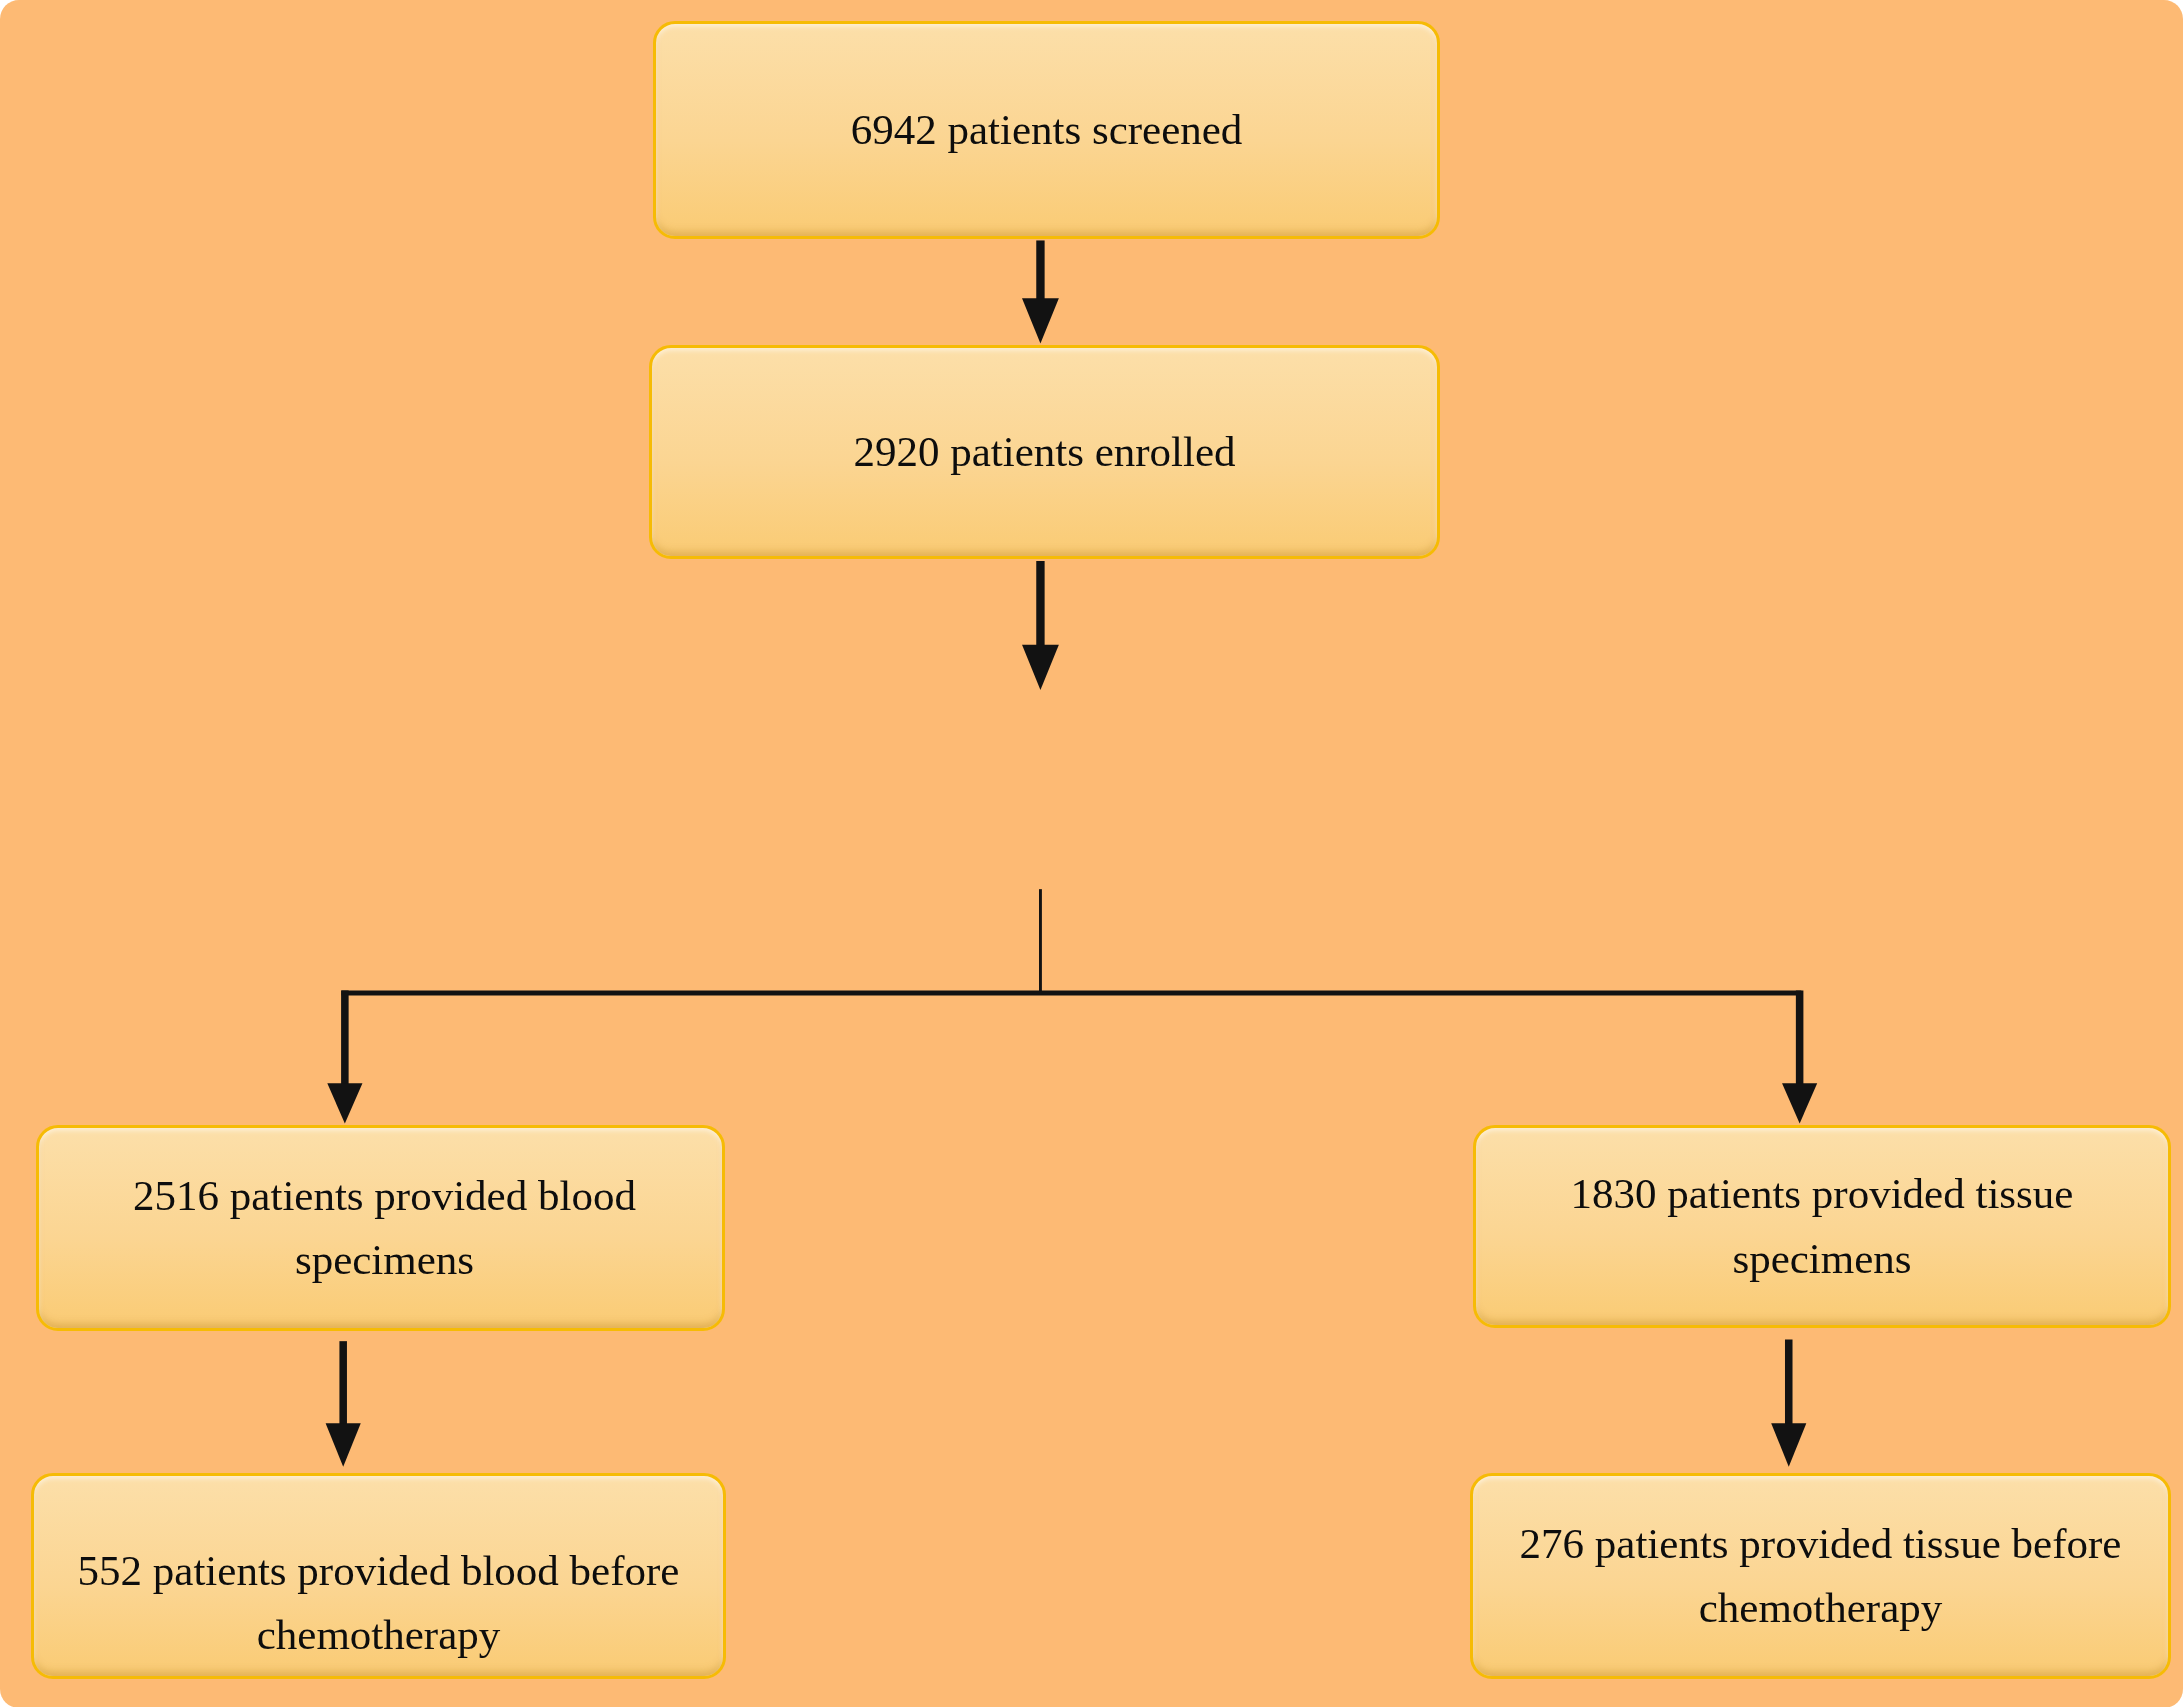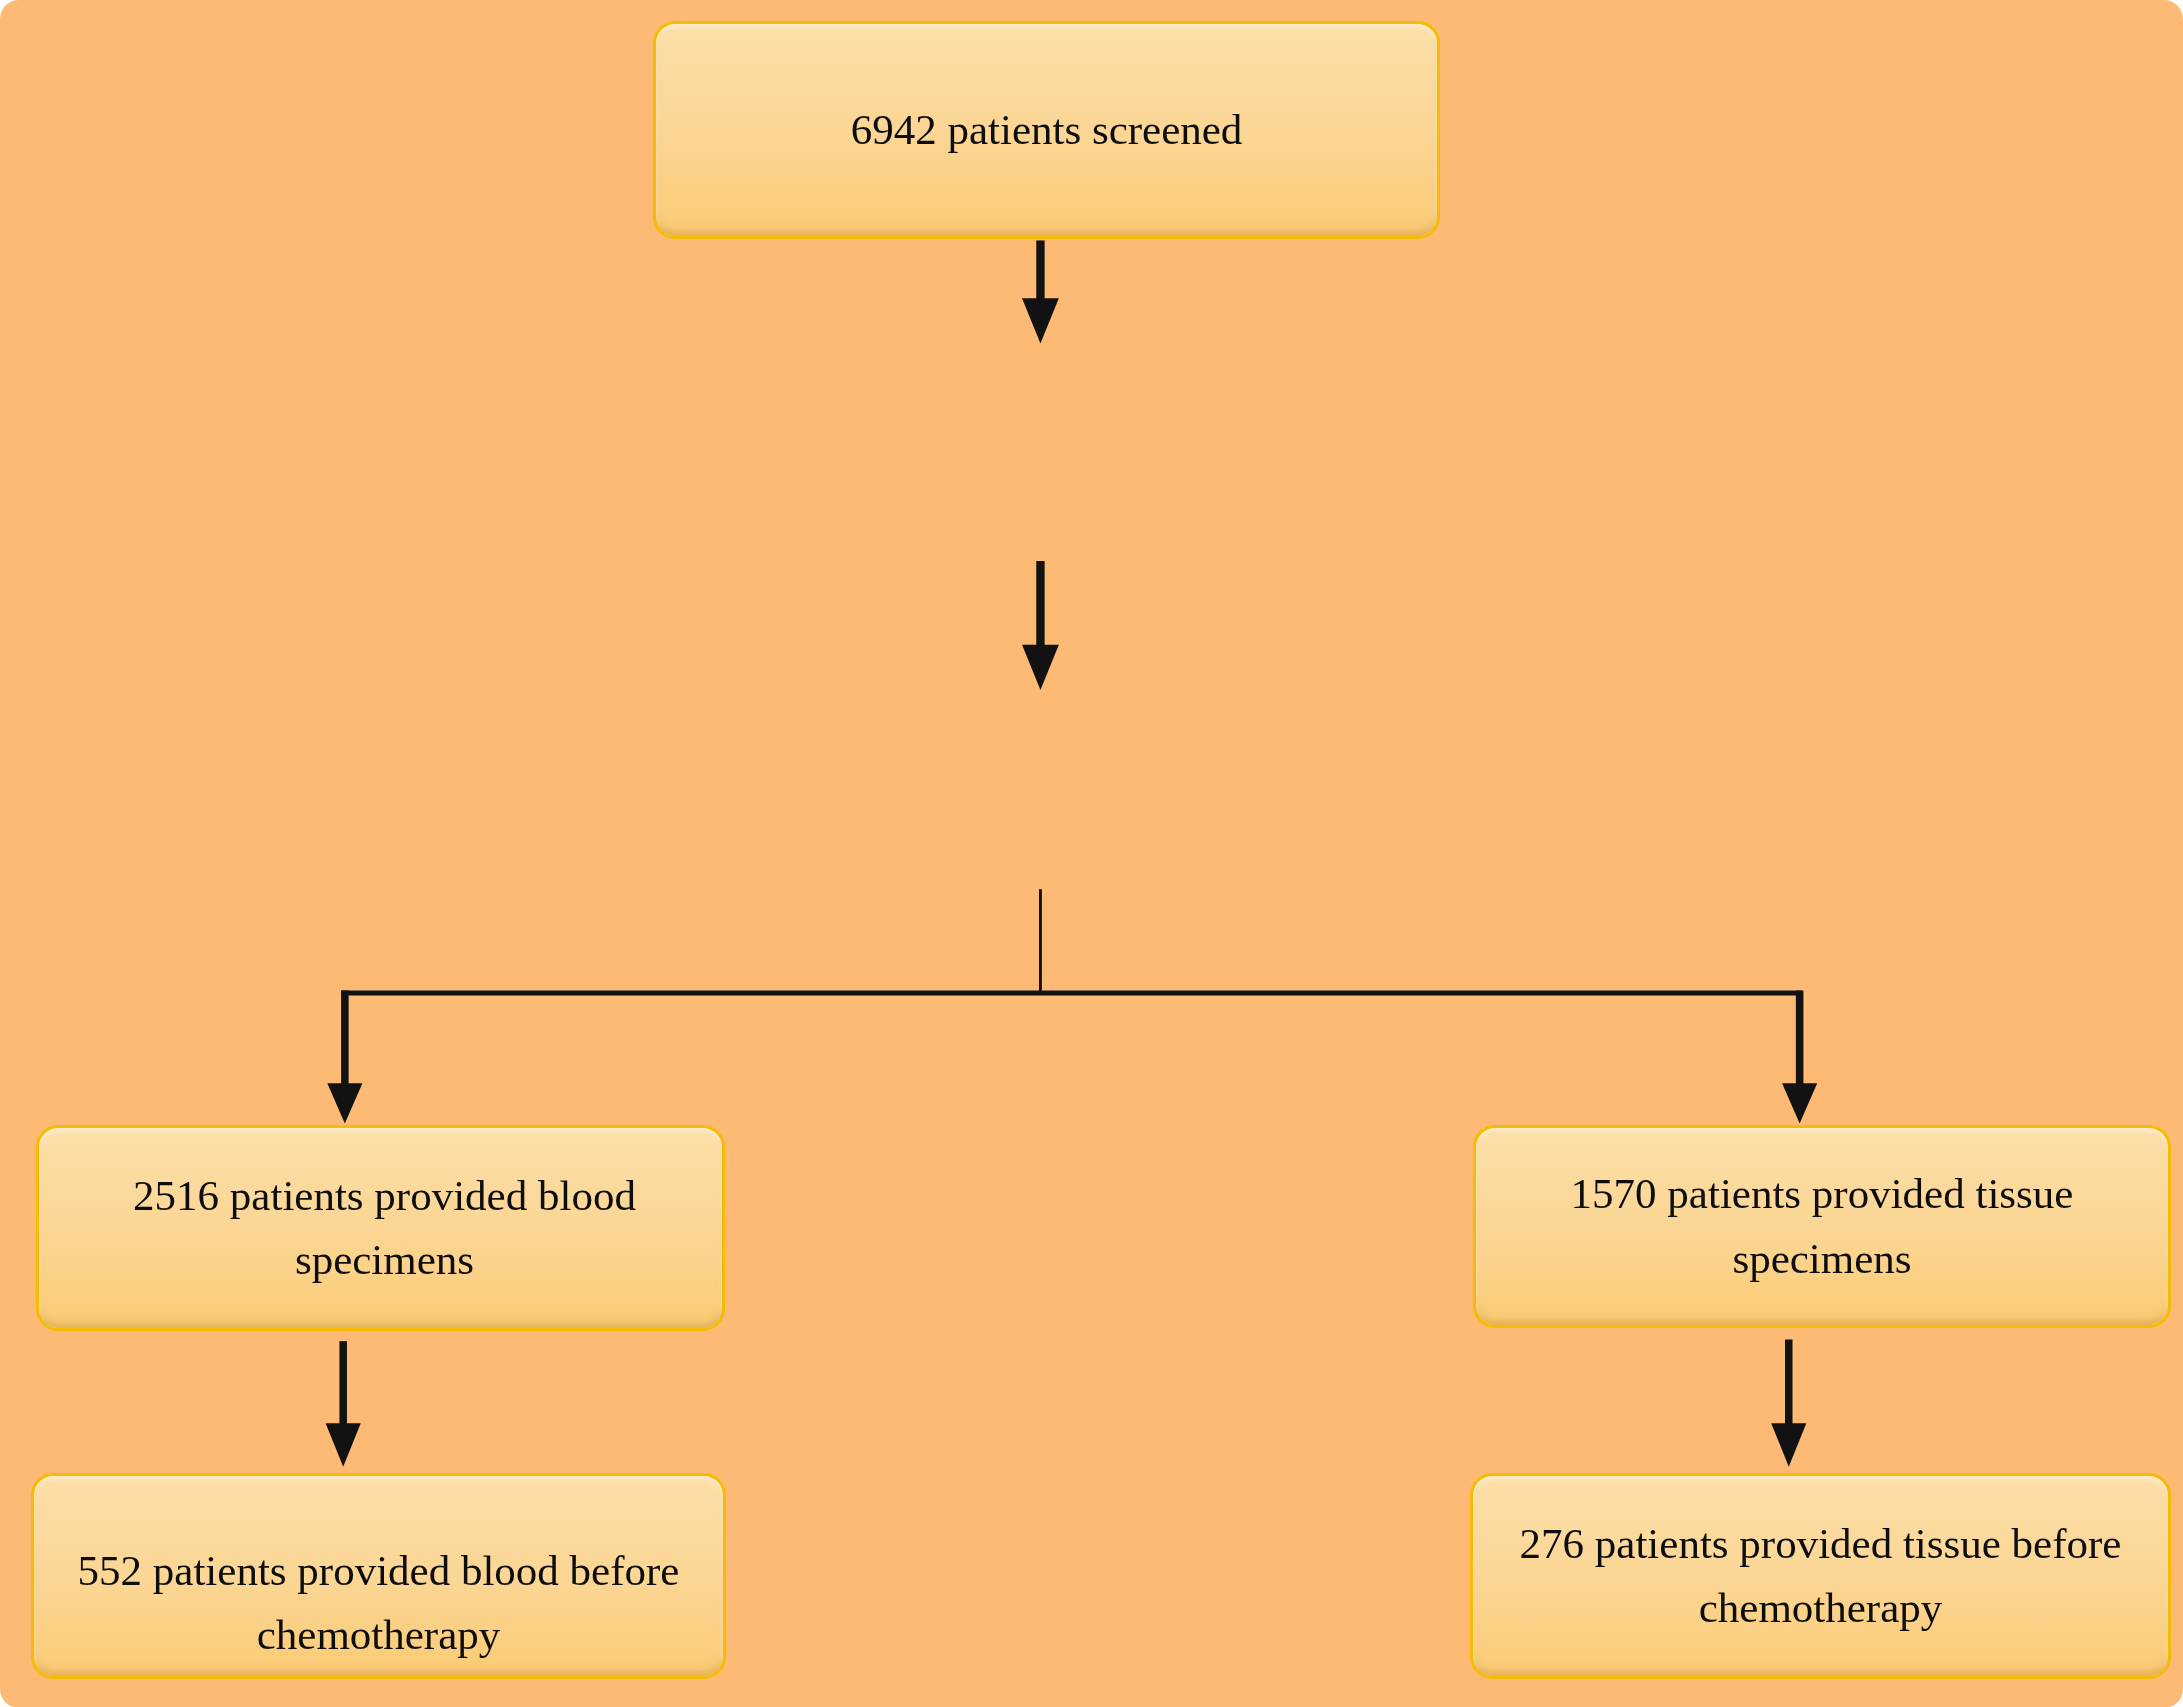--- a/index.html
+++ b/index.html
@@ -86,28 +86,31 @@
     <g>
       <line x1="2137" y1="1600" x2="2137" y2="1706" stroke-width="9"></line>
       <polygon points="2116,1700 2158,1700 2137,1752"></polygon>
     </g>
   </svg>
 
   <div class="node" id="node-screened">
     <span>6942 patients screened</span>
   </div>
 
+  <div class="node" id="node-enrolled">
+    <span>2920 patients enrolled</span>
+  </div>
 
 
   <div class="node" id="node-blood">
     <span>2516 patients provided blood specimens</span>
   </div>
 
   <div class="node" id="node-tissue">
-    <span>1570  patients provided tissue specimens</span>
+    <span>1830  patients provided tissue specimens</span>
   </div>
 
   <div class="node" id="node-blood-chemo">
     <span>552 patients provided blood before chemotherapy</span>
   </div>
 
   <div class="node" id="node-tissue-chemo">
     <span>276 patients provided tissue before chemotherapy</span>
   </div>
 

